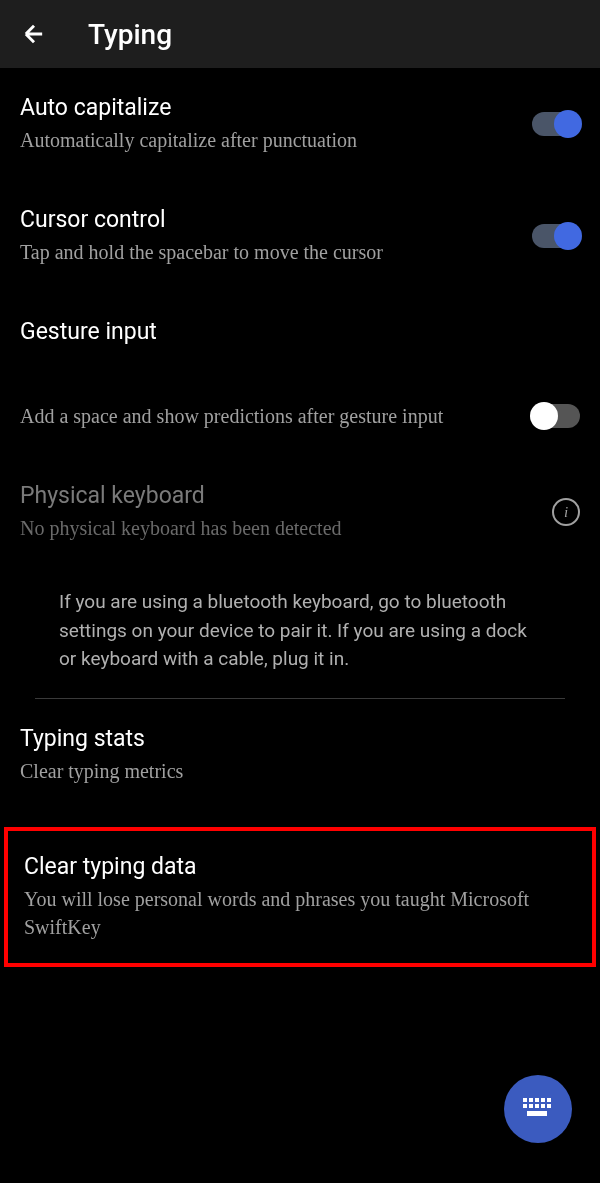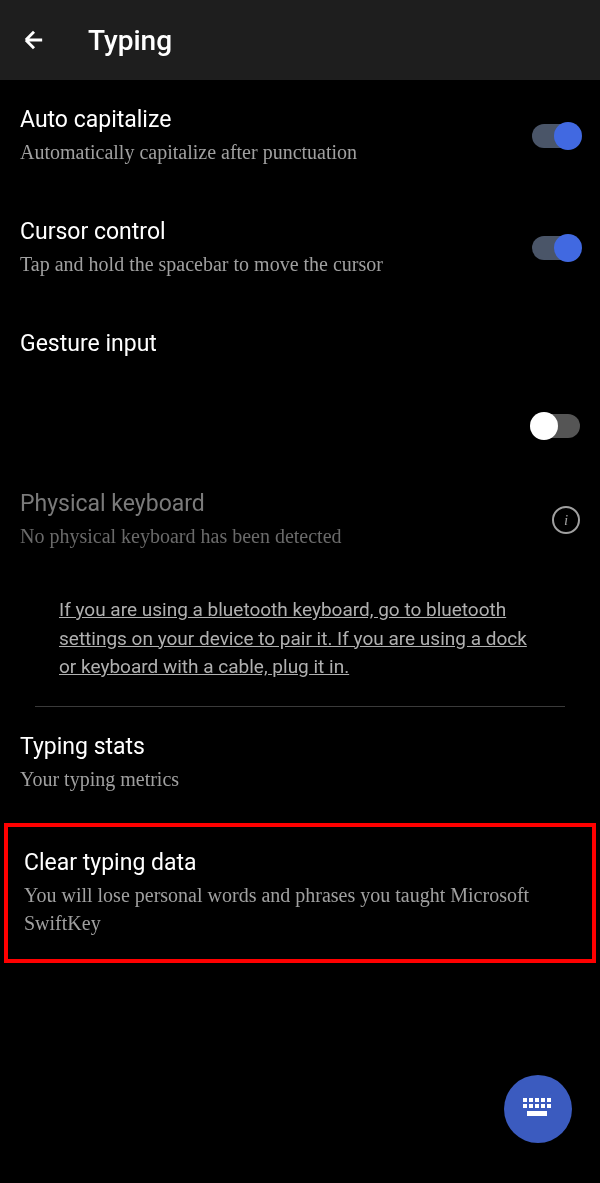--- a/index.html
+++ b/index.html
@@ -11,21 +11,21 @@
       width: 600px;
       height: 1183px;
       background: #000000;
       font-family: -apple-system, BlinkMacSystemFont, 'Segoe UI', Roboto, sans-serif;
       color: #ffffff;
       overflow: hidden;
       position: relative;
     }
     .header {
       background: #1e1e1e;
-      height: 80px;
+      height: 68px;
       display: flex;
       align-items: center;
       padding: 0 20px;
     }
     .back-arrow {
       width: 28px;
       height: 28px;
       margin-right: 40px;
       cursor: pointer;
     }
@@ -112,26 +112,25 @@
       font-family: serif;
       font-style: italic;
     }
     .help-text {
       padding: 20px 24px 24px 24px;
       margin: 0 15px;
       font-size: 19px;
       color: #b0b0b0;
       line-height: 1.5;
       border-bottom: 1px solid #3a3a3a;
-      text-decoration: underline;
     }
     .highlighted {
       border: 4px solid #ff0000;
       padding: 22px 16px;
-      margin: 4px -16px;
+      margin: 16px -16px;
     }
     .fab {
       position: absolute;
       bottom: 40px;
       right: 28px;
       width: 68px;
       height: 68px;
       background: #3b5bbf;
       border-radius: 50%;
       display: flex;
@@ -175,38 +174,39 @@
   </div>
 
   <div class="setting-item">
     <div class="setting-text">
       <div class="setting-title">Gesture input</div>
     </div>
   </div>
 
   <div class="setting-item">
     <div class="setting-text">
+      <div class="setting-subtitle">Add a space and show predictions after gesture input</div>
     </div>
     <div class="toggle toggle-off"></div>
   </div>
 
   <div class="setting-item setting-disabled">
     <div class="setting-text">
       <div class="setting-title">Physical keyboard</div>
       <div class="setting-subtitle">No physical keyboard has been detected</div>
     </div>
     <div class="info-icon">i</div>
   </div>
 
   <div class="help-text">If you are using a bluetooth keyboard, go to bluetooth settings on your device to pair it. If you are using a dock or keyboard with a cable, plug it in.</div>
 
   <div class="setting-item">
     <div class="setting-text">
       <div class="setting-title">Typing stats</div>
-      <div class="setting-subtitle">Your typing metrics</div>
+      <div class="setting-subtitle">Clear typing metrics</div>
     </div>
   </div>
 
   <div class="setting-item highlighted">
     <div class="setting-text">
       <div class="setting-title">Clear typing data</div>
       <div class="setting-subtitle">You will lose personal words and phrases you taught Microsoft SwiftKey</div>
     </div>
   </div>
 

